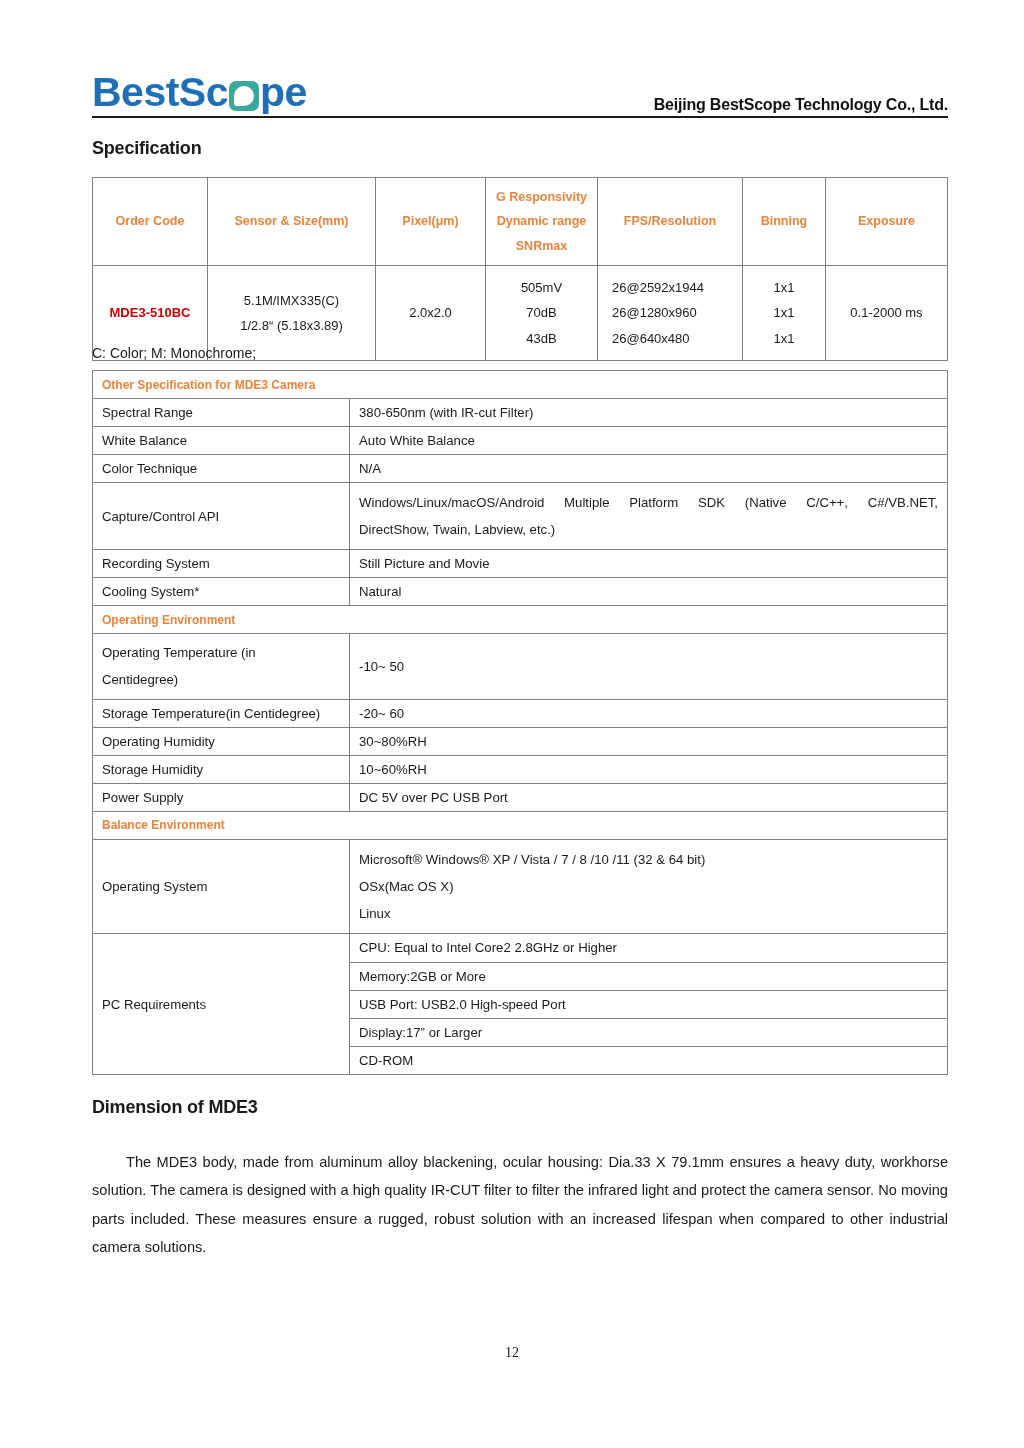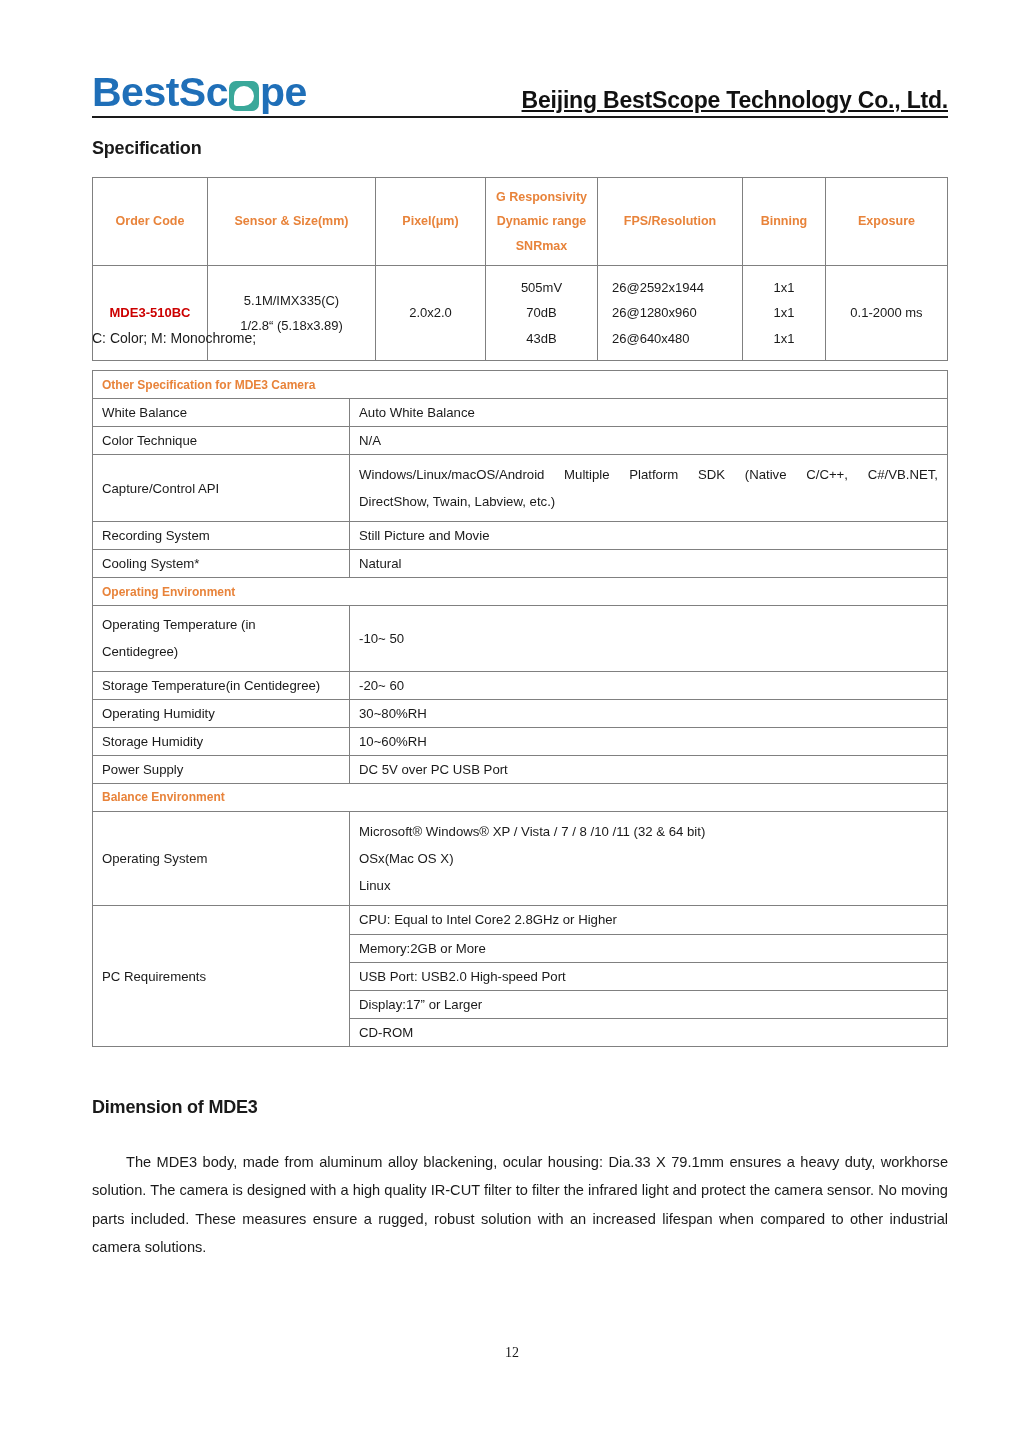--- a/index.html
+++ b/index.html
@@ -49,26 +49,25 @@
   .logo-o::after {
     content: "";
     position: absolute;
     left: 5px; top: 5px;
     width: 20px; height: 20px;
     background: #ffffff;
     border-radius: 50% 50% 50% 12%;
     transform: rotate(0deg);
   }
   .company-name {
-    font-size: 23px;
+    font-size: 16px;
     font-weight: bold;
     color: #111111;
     letter-spacing: -0.2px;
     padding-bottom: 2px;
-    text-decoration: underline;
   }
 
   
   .section-heading {
     position: absolute;
     left: 92px;
     font-size: 18px;
     font-weight: bold;
     color: #1a1a1a;
     letter-spacing: -0.2px;
@@ -105,21 +104,21 @@
   #spec-table .order-code {
     color: #cc0000;
     font-weight: bold;
     font-size: 13px;
   }
   #spec-table .multi { line-height: 1.95; }
   #spec-table tbody td { font-size: 13px; line-height: 1.95; padding: 9px 6px; }
 
   .note-line {
     position: absolute;
-    left: 92px; top: 330px;
+    left: 92px; top: 345px;
     font-size: 14px;
     color: #1a1a1a;
   }
 
   
   #other-spec-table { top: 370px; }
   #other-spec-table td {
     height: 28px;
     padding: 4px 9px;
     font-size: 13.2px;
@@ -241,20 +240,24 @@
   </table>
 
   <div class="note-line">C: Color; M: Monochrome;</div>
 
   <table id="other-spec-table">
     <tbody>
       <tr>
         <td class="sec-head" colspan="2">Other Specification for MDE3 Camera</td>
       </tr>
       <tr>
+        <td class="label-col">Spectral Range</td>
+        <td>380-650nm (with IR-cut Filter)</td>
+      </tr>
+      <tr>
         <td class="label-col">White Balance</td>
         <td>Auto White Balance</td>
       </tr>
       <tr>
         <td class="label-col">Color Technique</td>
         <td>N/A</td>
       </tr>
       <tr>
         <td class="label-col">Capture/Control API</td>
         <td class="justified">

